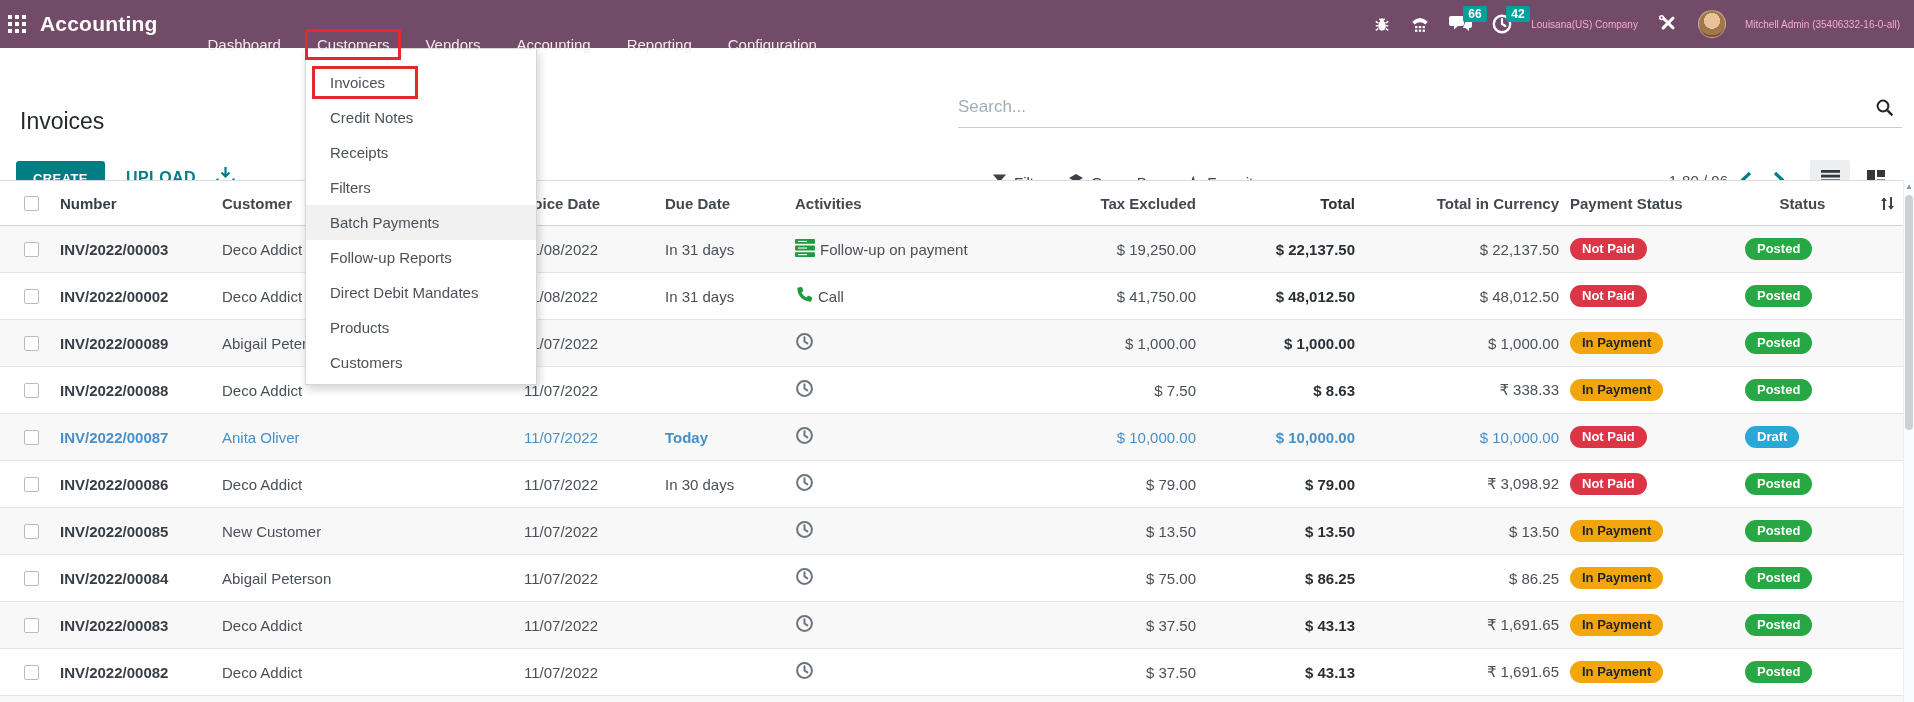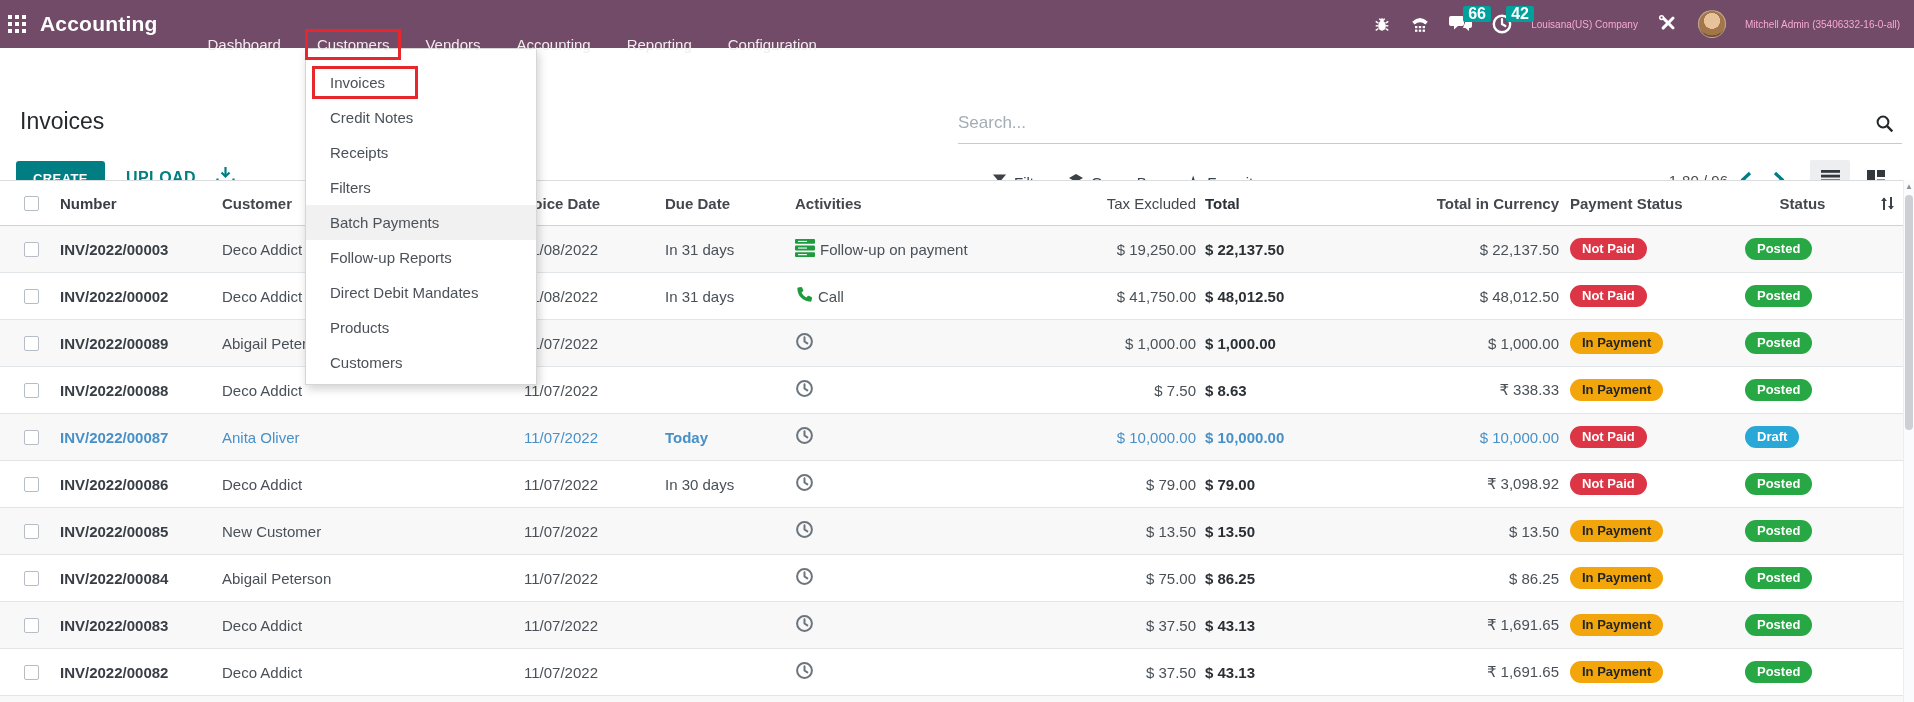--- a/index.html
+++ b/index.html
@@ -11,36 +11,36 @@
   .navbar { position:absolute; left:0; top:0; width:1914px; height:48px; background:#714B67;
             display:flex; align-items:center; justify-content:space-between; z-index:60; color:#fff; }
   .nav-left { display:flex; align-items:center; padding-left:8px; }
   .grid-icon { display:inline-flex; margin-right:14px; cursor:pointer; }
   .app-name { font-size:21px; font-weight:700; letter-spacing:.2px; margin-right:38px; cursor:pointer; }
   .menu { display:flex; align-items:center;margin-top:40px; }
   .nav-item { font-size:15px; color:#f2ecf0; padding:7px 12px; margin-right:12px; cursor:pointer; white-space:nowrap; }
   .nav-item.red-boxed { border:3px solid #E8272C; padding:4px 9px; }
   .nav-right { display:flex; align-items:center; padding-right:14px; gap:19px; }
   .nav-ico { position:relative; display:inline-flex; align-items:center; cursor:pointer; }
-  .count-badge { position:absolute; top:-8px; left:14px; background:#00A09D; color:#fff; font-size:16px;
+  .count-badge { position:absolute; top:-8px; left:14px; background:#00A09D; color:#fff; font-size:12px;
                  font-weight:700; padding:1px 5px; border-radius:2px; line-height:14px; }
   .company, .user-name { font-size:10px; color:#f9a8d4; white-space:nowrap; cursor:pointer; }
   .avatar { width:28px; height:28px; border-radius:50%; cursor:pointer;
             background:radial-gradient(circle at 50% 38%, #e8c29a 0 38%, #a3764a 39% 70%, #6e4f2f 71%);
             border:1px solid rgba(255,255,255,.4); }
 
   
   .control-panel { position:absolute; left:0; top:48px; width:1914px; height:132px; background:#fff; }
   .page-title { position:absolute; left:20px; top:60px; font-size:23px; color:#24292e; }
   .btn-create { position:absolute; left:16px; top:113px; height:34px; padding:0 17px; background:#017E84;
                 color:#fff; font-size:13px; font-weight:700; letter-spacing:.4px; border:none; border-radius:3px; cursor:pointer; }
   .btn-upload { position:absolute; left:126px; top:121px; color:#017E84; font-size:16px; font-weight:700;
                 letter-spacing:.4px; background:none; border:none; cursor:pointer; }
   .btn-download { position:absolute; left:216px; top:118px; background:none; border:none; cursor:pointer; }
-  .search-wrap { position:absolute; left:958px; top:56px; width:944px; height:40px; border-bottom:1px solid #c6cbcf; }
+  .search-wrap { position:absolute; left:958px; top:40px; width:944px; height:40px; border-bottom:1px solid #c6cbcf; }
   .search-input { width:905px; height:38px; border:none; outline:none; font-size:17px; color:#333;
                   font-family:"Liberation Sans","DejaVu Sans",sans-serif; }
   .search-input::placeholder { color:#a3adb5; }
   .search-icon-btn { position:absolute; right:8px; top:10px; background:none; border:none; cursor:pointer; }
   .facet { position:absolute; top:120px; display:flex; align-items:center; gap:7px; font-size:15px;
            color:#374151; cursor:pointer; height:28px; }
   .facet-filters { left:992px; } .facet-groupby { left:1068px; } .facet-favorites { left:1186px; }
   .fav-star { font-size:16px; color:#3d4248; line-height:16px; }
   .pager-text { position:absolute; left:1636px; top:124px; width:92px; text-align:right; font-size:15px; color:#4c4c4c; }
   .pager-prev { position:absolute; left:1740px; top:123px; background:none; border:none; cursor:pointer; }
@@ -62,21 +62,21 @@
   .c0 { padding-left:24px; display:flex; align-items:center; }
   .cb { width:15px; height:15px; border:1px solid #b6bdc5; border-radius:2px; background:#fff; cursor:pointer; }
   .c1 { padding-left:16px; font-weight:700; color:#383e45; }
   .c2 { padding-left:16px; }
   .c3 { text-align:right; padding-right:12px; }
   .c4 { padding-left:55px; }
   .c4.today { color:#AD6B00; font-weight:700; }
   .c5 { padding-left:45px; display:flex; align-items:center; }
   .c5 .act-label { margin-left:5px; }
   .c6 { text-align:right; padding-right:9px; }
-  .c7 { text-align:left; padding-right:5px; font-weight:700; color:#2b3035; }
+  .c7 { text-align:right; padding-right:5px; font-weight:700; color:#2b3035; }
   .c8 { text-align:right; padding-right:6px; }
   .c9 { padding-left:5px; }
   .c10 { text-align:left; }
   .c11 { display:flex; justify-content:center; }
   .thead .c3 { padding-right:10px; } .thead .c10 { text-align:center; }
   .pill { display:inline-block; font-size:13px; font-weight:700; padding:3px 12px; border-radius:12px; line-height:16px; }
   .pay-red { background:#DC3545; color:#fff; }
   .pay-amber { background:#F2A60C; color:#212529; }
   .st-green { background:#28A745; color:#fff; padding:3px 12px; }
   .st-blue { background:#29A8D8; color:#fff; padding:3px 12px; }
@@ -267,21 +267,21 @@
   <div class="table-area">
     <div class="thead">
       <div class="cell c0">
           <span class="cb"></span>
         </div>
       <div class="cell c1">Number</div>
       <div class="cell c2">Customer</div>
       <div class="cell c3">Invoice Date</div>
       <div class="cell c4">Due Date</div>
       <div class="cell c5">Activities</div>
-      <div class="cell c6" style="font-weight:400;color:#43484e">Tax Excluded</div>
+      <div class="cell c6" style="font-weight:700;color:#43484e">Tax Excluded</div>
       <div class="cell c7">Total</div>
       <div class="cell c8">Total in Currency</div>
       <div class="cell c9">Payment Status</div>
       <div class="cell c10">Status</div>
       <div class="cell c11">
         <svg width="17" height="17" viewBox="0 0 17 17">
             <g stroke="#3d4248" stroke-width="2" fill="none">
               <line x1="5" y1="3" x2="5" y2="15"></line>
               <line x1="12" y1="2" x2="12" y2="14"></line>
             </g>

